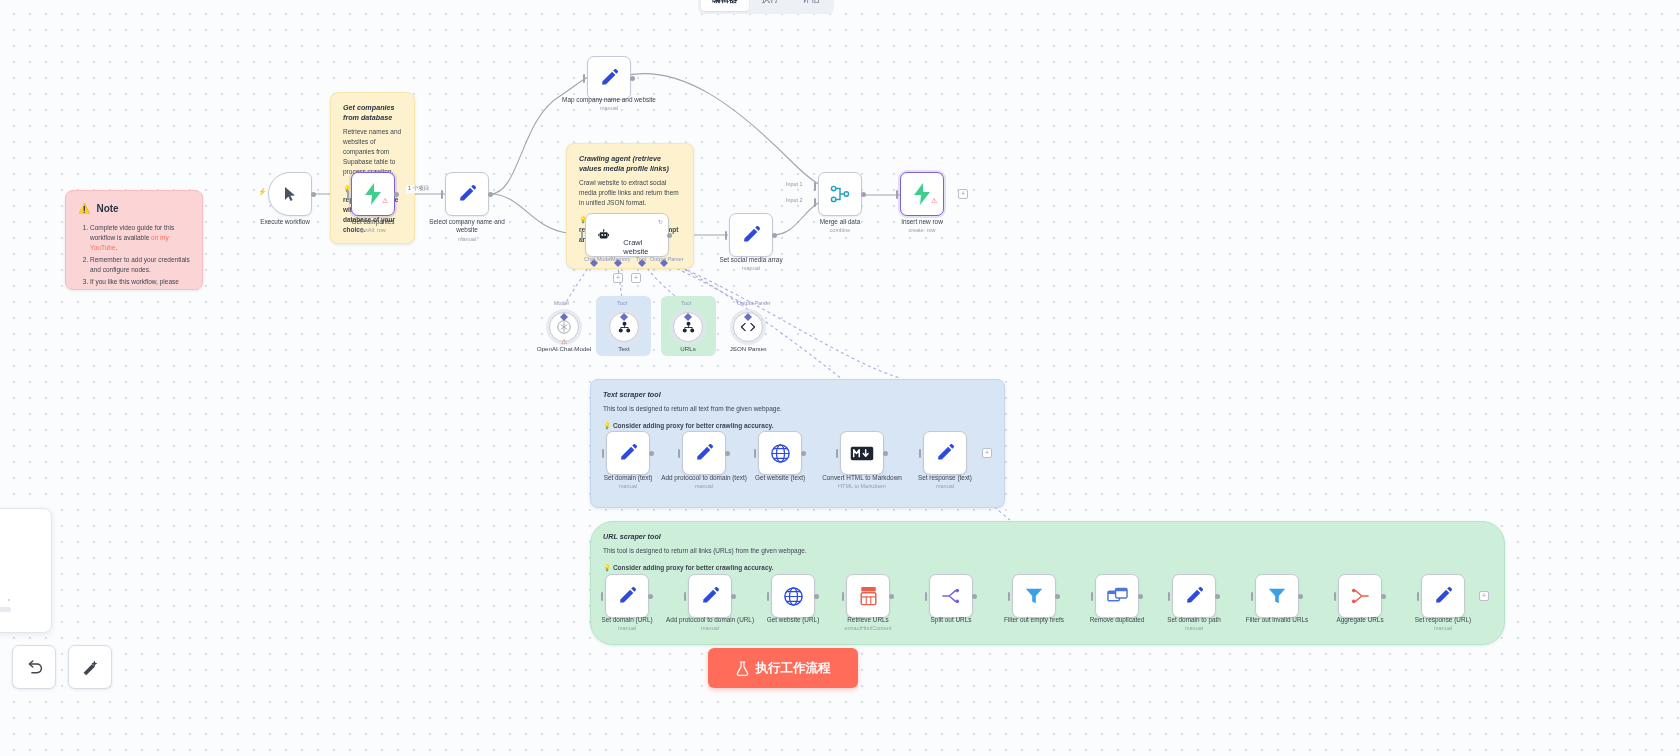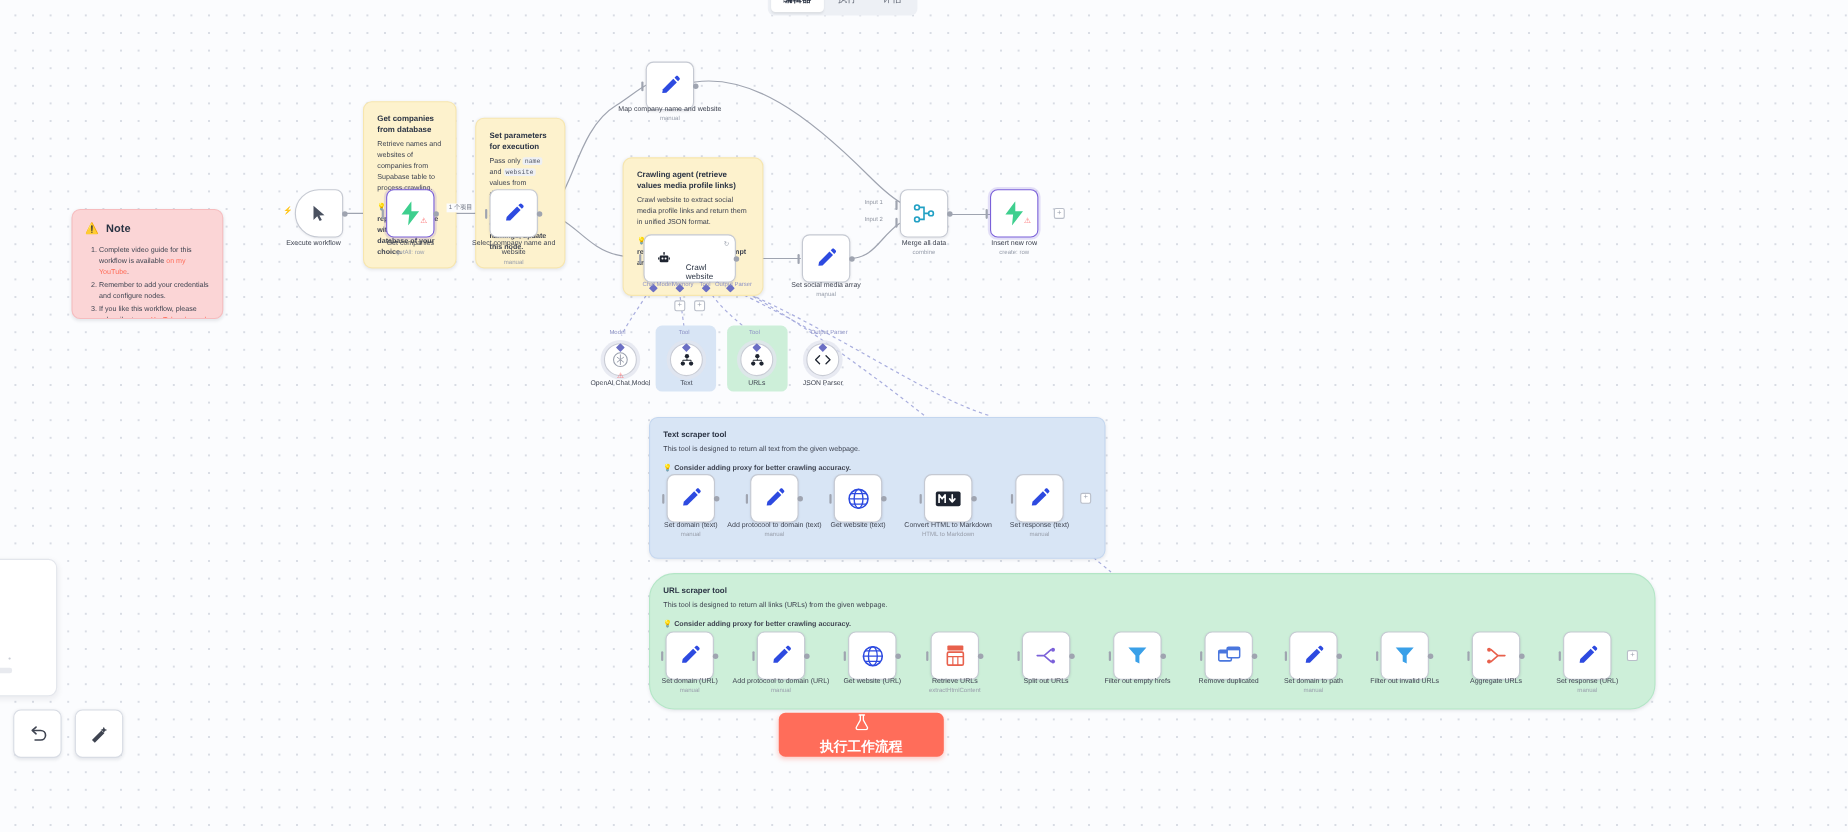--- a/index.html
+++ b/index.html
@@ -32,21 +32,21 @@
     overflow: hidden;
   }
   .sticky.white { background: #ffffff; border: 1px solid #e3e6ec; }
   .sticky.pink  { background: #fbd5d6; border: 1px solid #f6bcbe; }
   .sticky.yellow{ background: #fdf2cd; border: 1px solid #f7e6ae; }
   .sticky.blue  { background: #d8e5f5; border: 1px solid #c3d6ef; }
   .sticky.green { background: #cdefd9; border: 1px solid #b3e6c6; }
 
   .sticky h1 { font-size: 11px; font-weight: 700; margin: 0 0 7px 0; color: #2b3444; letter-spacing: .1px;}
   .sticky h2 { font-size: 10px; font-weight: 700; margin: 0 0 6px 0; color: #2b3444; display:flex; align-items:center; gap:6px;}
-  .sticky h3 { font-size: 7.2px; font-weight: 700; margin: 0 0 4px 0; color: #2b3444; line-height:1.4;}
+  .sticky h3 { font-size: 7.2px; font-weight: 700; margin: 0 0 4px 0; color: #2b3444; line-height:1.4;font-style:italic;}
   .sticky p  { margin: 0 0 7px 0; }
   .sticky ol { margin: 0 0 7px 0; padding-left: 12px; }
   .sticky li { margin-bottom: 2px; }
   .sticky .tip { font-weight: 600; color:#3f4451; }
   .sticky .warn { font-weight: 600; color:#3f4451; }
   .lnk { color: #ff6d5a; }
   .mono { background: #eef0f4; border-radius: 2px; padding: 0 2px; color:#5a5f6d; font-family:"Liberation Mono", monospace; font-size:6px;}
   .bulb { color: #f2b11c; }
 
   
@@ -123,21 +123,20 @@
     border:1px solid #d8dce4; border-radius:7px;
     display:flex;align-items:center;justify-content:center;
     box-shadow:0 1px 3px rgba(20,30,50,.09);
   }
   #exec-btn {
     position:absolute; left:708px; top:648px; width:150px; height:40px;
     background:#ff6d5a; border-radius:6px; color:#fff;
     display:flex;align-items:center;justify-content:center;gap:7px;
     font-size:12.5px; font-weight:600;
     box-shadow:0 2px 5px rgba(255,109,90,.35);
-    flex-direction:column;
   }
   #ghost-panel {
     position:absolute; left:-12px; top:508px; width:64px; height:125px;
     background:#fff; border:1px solid #e3e6ec; border-radius:8px;
     box-shadow:0 2px 6px rgba(20,30,50,.08);
   }
   #ghost-panel .gdots { position:absolute; left:8px; top:87px; font-size:7px; color:#c9ccd5; letter-spacing:3px;}
   #ghost-panel .gbar { position:absolute; left:8px; top:98px; width:14px; height:5px; background:#e8eaef; border-radius:2px;}
   svg.edges { position:absolute; left:0; top:0; width:1680px; height:756px; pointer-events:none; }
 </style>
@@ -206,28 +205,20 @@
 
   </div>
 
   <div class="sticky yellow" style="left:330px; top:92px; width:85px; height:152px;">
     <h3>Get companies from database</h3>
     <p>Retrieve names and websites of companies from Supabase table to process crawling.</p>
     <p><span class="bulb">💡</span>
       <span class="tip">You can replace Supabase with other database of your choice.</span></p>
   </div>
 
-  <div class="sticky yellow" style="left:432px; top:107px; width:82px; height:137px;">
-    <h3>Set parameters for execution</h3>
-    <p>
-      <span>Pass only </span><span class="mono">name</span><span> and </span><span class="mono">website</span><span> values from database.</span>
-    </p>
-    <p><span>⚠️</span>
-      <span class="warn">If you use other field namings, update this node.</span></p>
-  </div>
 
   <div class="sticky yellow" style="left:566px; top:143px; width:128px; height:126px;">
     <h3>Crawling agent (retrieve values media profile links)</h3>
     <p>Crawl website to extract social media profile links and return them in unified JSON format.</p>
     <p><span class="bulb">💡</span>
       <span class="tip">You can change type of retrieved data by editing prompt and parser schema.</span></p>
   </div>
 
 
   <div class="sticky blue" style="left:590px; top:379px; width:415px; height:129px;">

